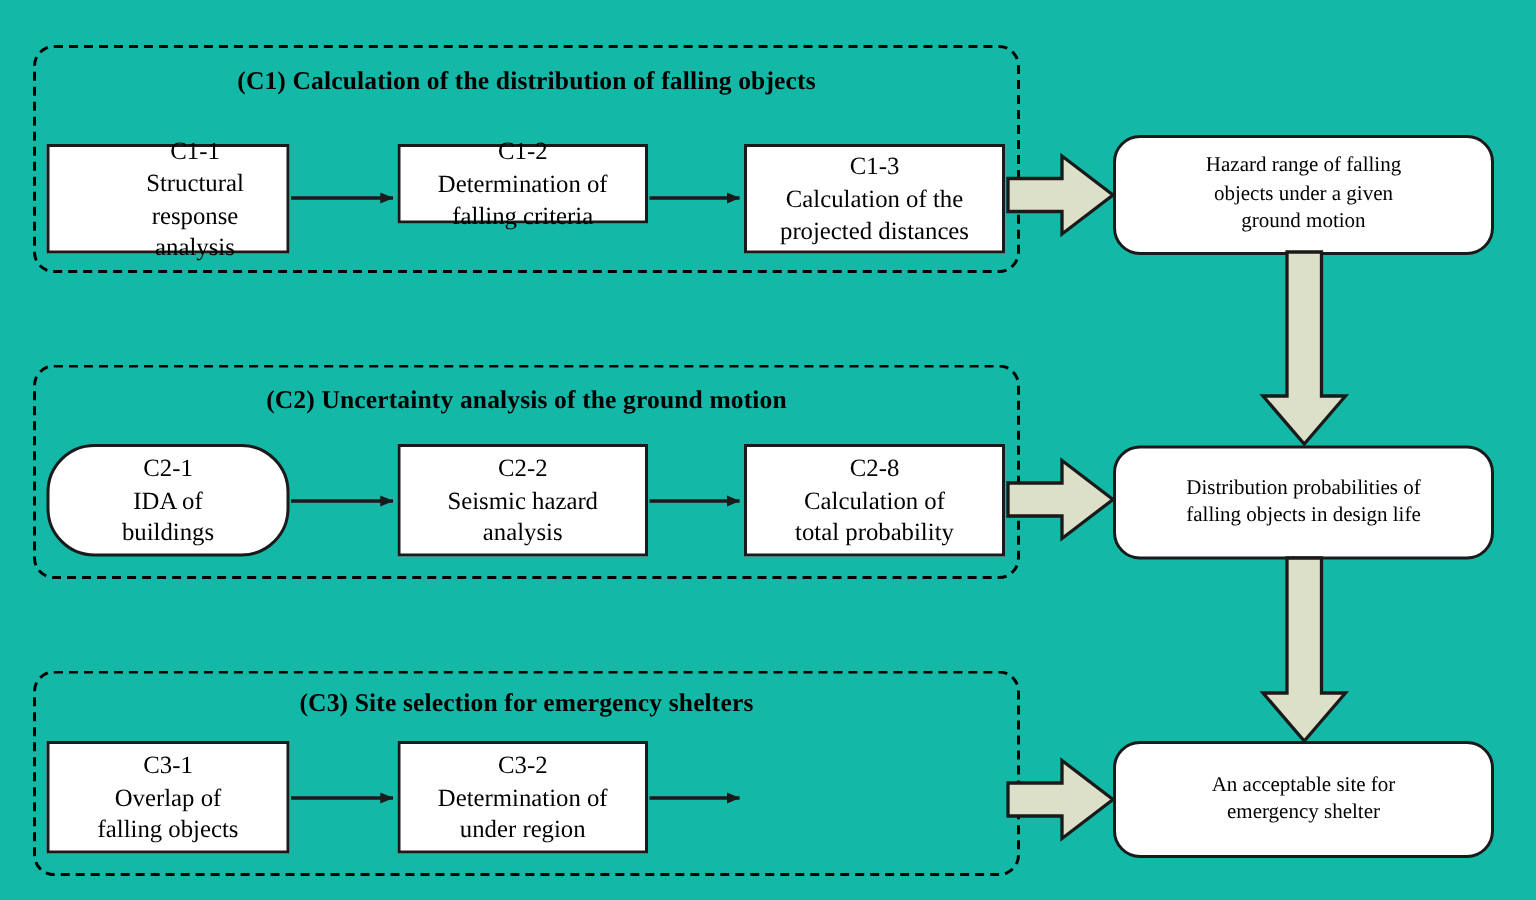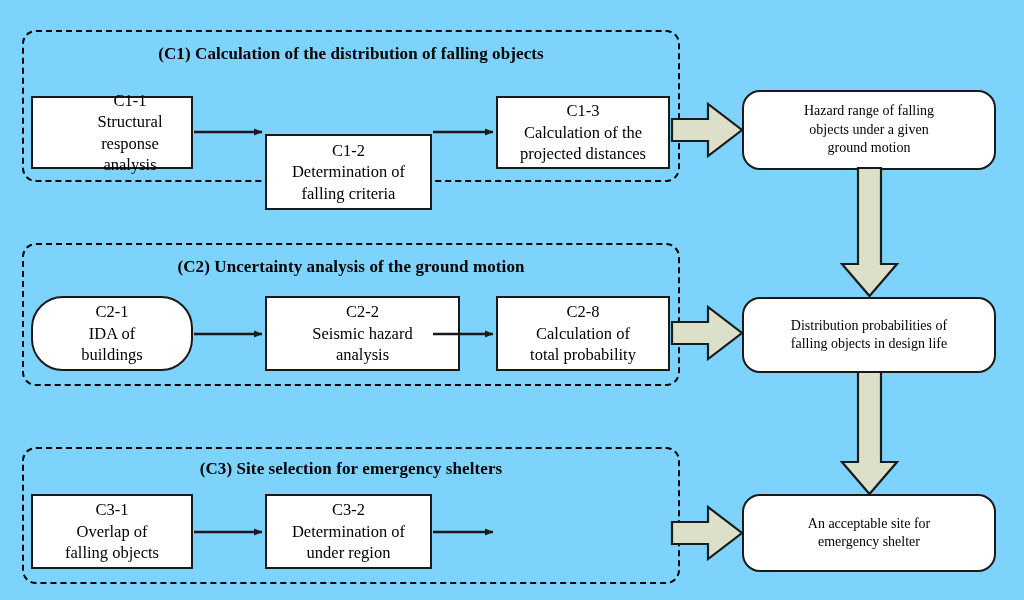--- a/index.html
+++ b/index.html
@@ -12,21 +12,21 @@
     height: 600px;
     overflow: hidden;
     font-family: "Liberation Serif", "DejaVu Serif", serif;
     color: #000000;
   }
 
   #canvas {
     position: relative;
     width: 1024px;
     height: 600px;
-    background: #7dd3fc;
+    background: #14b8a6;
   }
 
   
   .group {
     position: absolute;
     box-sizing: border-box;
     border: 2px dashed #000000;
     border-radius: 14px;
     background: transparent;
   }
@@ -94,21 +94,21 @@
   <div class="group" style="left:22px; top:30px; width:658px; height:152px;">
     <div class="group-title" style="top:12px;">(C1) Calculation of the distribution of falling objects</div>
   </div>
 
   <div class="step" style="left:31px; top:96px; width:162px; height:73px;padding-left:40px;">
     <span class="code">C1-1</span>
     <span class="desc">Structural</span>
     <span class="desc">response analysis</span>
   </div>
 
-  <div class="step" style="left:265px; top:96px; width:167px; height:76px;margin-top:38px;">
+  <div class="step" style="left:265px; top:96px; width:167px; height:53px;">
     <span class="code">C1-2</span>
     <span class="desc">Determination of</span>
     <span class="desc">falling criteria</span>
   </div>
 
   <div class="step" style="left:496px; top:96px; width:174px; height:73px;">
     <span class="code">C1-3</span>
     <span class="desc">Calculation of the</span>
     <span class="desc">projected distances</span>
   </div>
@@ -116,21 +116,21 @@
   <div class="group" style="left:22px; top:243px; width:658px; height:143px;">
     <div class="group-title" style="top:12px;">(C2) Uncertainty analysis of the ground motion</div>
   </div>
 
   <div class="step" style="left:31px; top:296px; width:162px; height:75px;border-radius:32px;">
     <span class="code">C2-1</span>
     <span class="desc">IDA of</span>
     <span class="desc">buildings</span>
   </div>
 
-  <div class="step" style="left:265px; top:296px; width:195px; height:75px;">
+  <div class="step" style="left:265px; top:296px; width:167px; height:75px;">
     <span class="code">C2-2</span>
     <span class="desc">Seismic hazard</span>
     <span class="desc">analysis</span>
   </div>
 
   <div class="step" style="left:496px; top:296px; width:174px; height:75px;">
     <span class="code">C2-8</span>
     <span class="desc">Calculation of</span>
     <span class="desc">total probability</span>
   </div>

